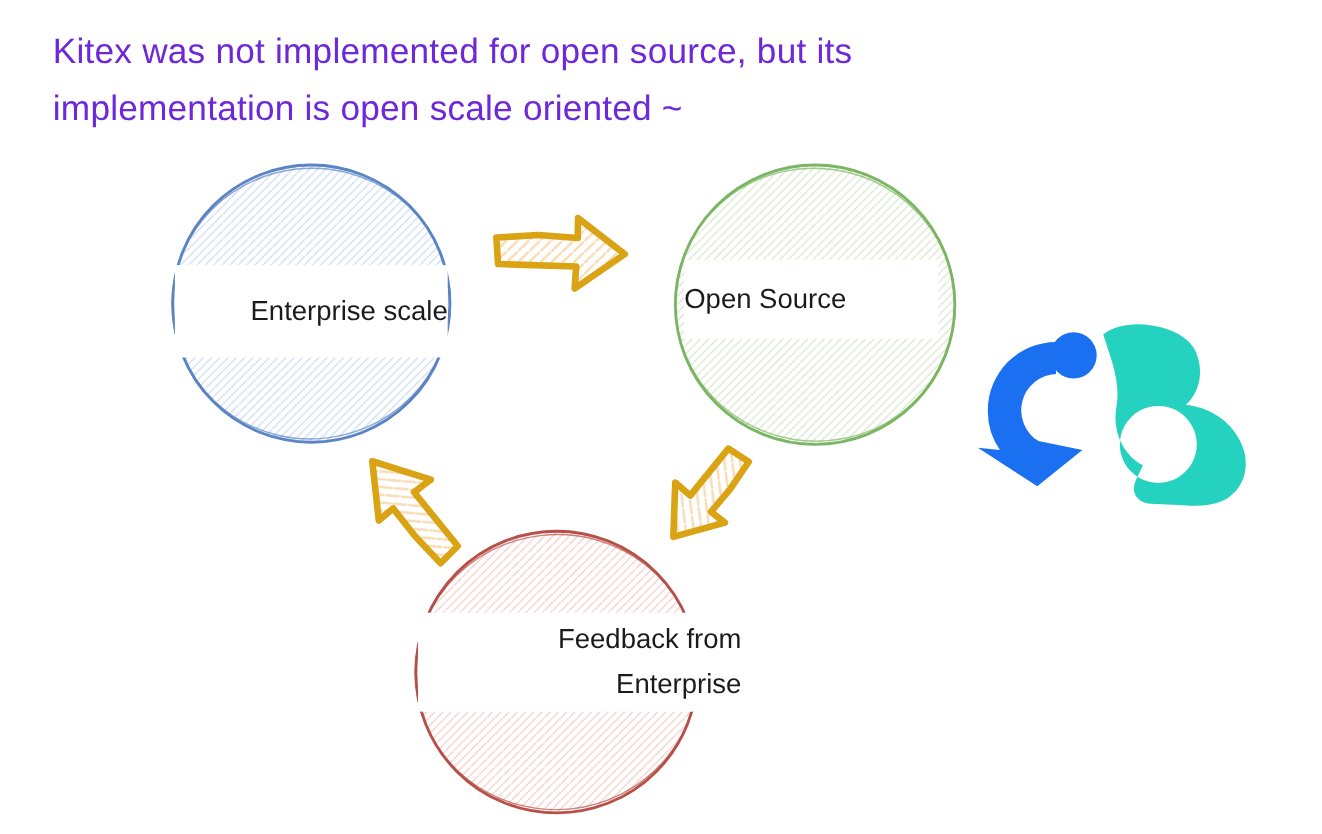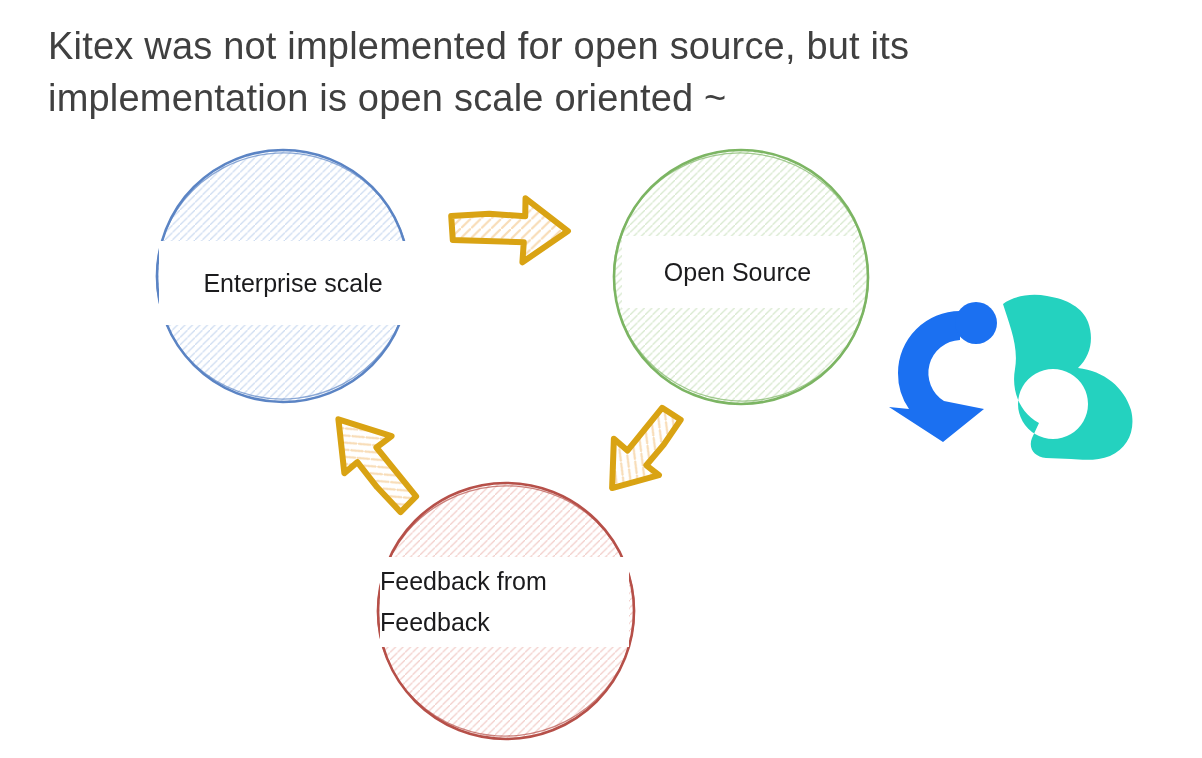--- a/index.html
+++ b/index.html
@@ -8,24 +8,24 @@
     width: 1202px;
     height: 758px;
     background: #ffffff;
     overflow: hidden;
     font-family: "Liberation Sans", "DejaVu Sans", sans-serif;
   }
   .title {
     position: absolute;
     left: 48px;
     top: 20px;
-    font-size: 38px;
+    font-size: 32px;
     line-height: 52px;
     letter-spacing: 0.2px;
-    color: #404040;
+    color: #6d28d9;
     font-weight: 400;
     white-space: nowrap;
   }
   .diagram-svg {
     position: absolute;
     left: 0; top: 0;
     width: 1202px; height: 758px;
   }
   .node-label {
     position: absolute;
@@ -33,32 +33,32 @@
     color: #1b1b1d;
     font-size: 25px;
     line-height: 41px;
     display: flex;
     flex-direction: column;
     justify-content: center;
   }
   .label-enterprise {
     left: 159px; top: 241px;
     width: 248px; height: 84px;
-    padding-left: 10px;
-    text-align: center;
+    text-align: right;
   }
   .label-open {
     left: 622px; top: 236px;
     width: 231px; height: 72px;
-    text-align: center;
+    text-align: left;
   }
   .label-feedback {
     left: 380px; top: 557px;
     width: 249px; height: 90px;
-    text-align: left;
+    text-align: right;
+    padding-left: 45px;
   }
 </style>
 </head>
 <body>
 
 <div class="page">
 
   <div class="title">
     <div>Kitex was not implemented for open source, but its</div>
     <div>implementation is open scale oriented ~</div>
@@ -115,16 +115,16 @@
   <div class="node-label label-enterprise">
     <div>Enterprise scale</div>
   </div>
 
   <div class="node-label label-open">
     <div>Open Source</div>
   </div>
 
   <div class="node-label label-feedback">
     <div>Feedback from</div>
-    <div>Feedback</div>
+    <div>Enterprise</div>
   </div>
 
 </div>
 
 </body></html>

